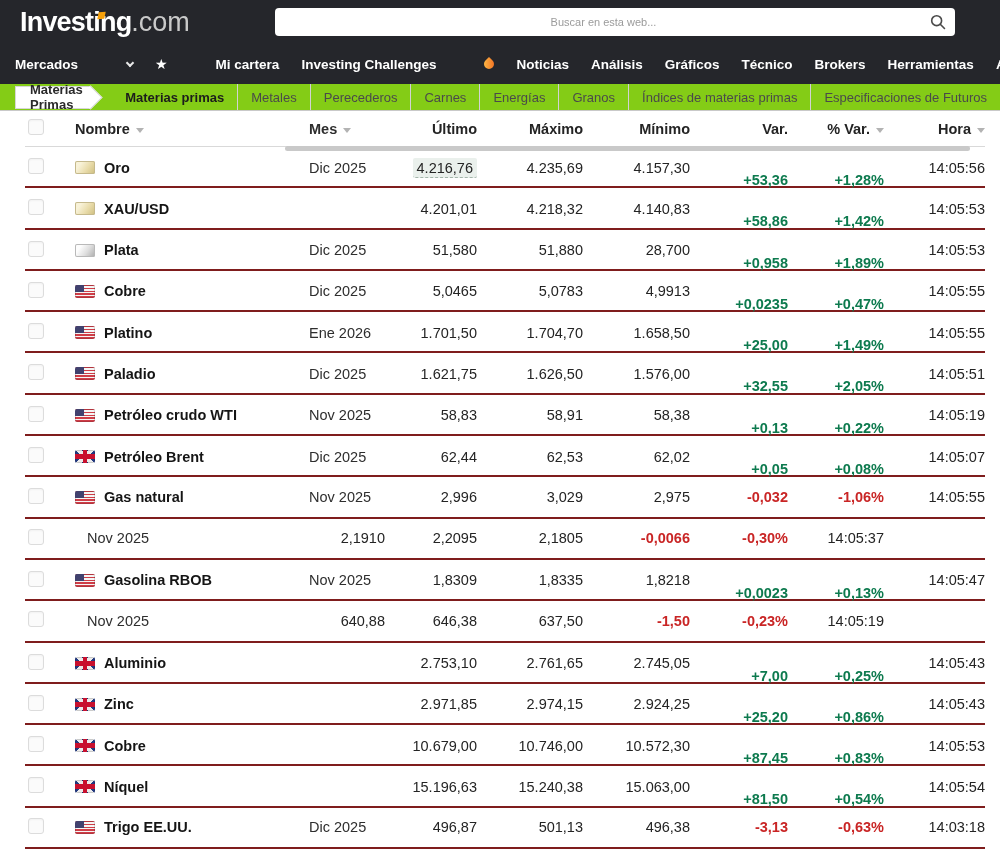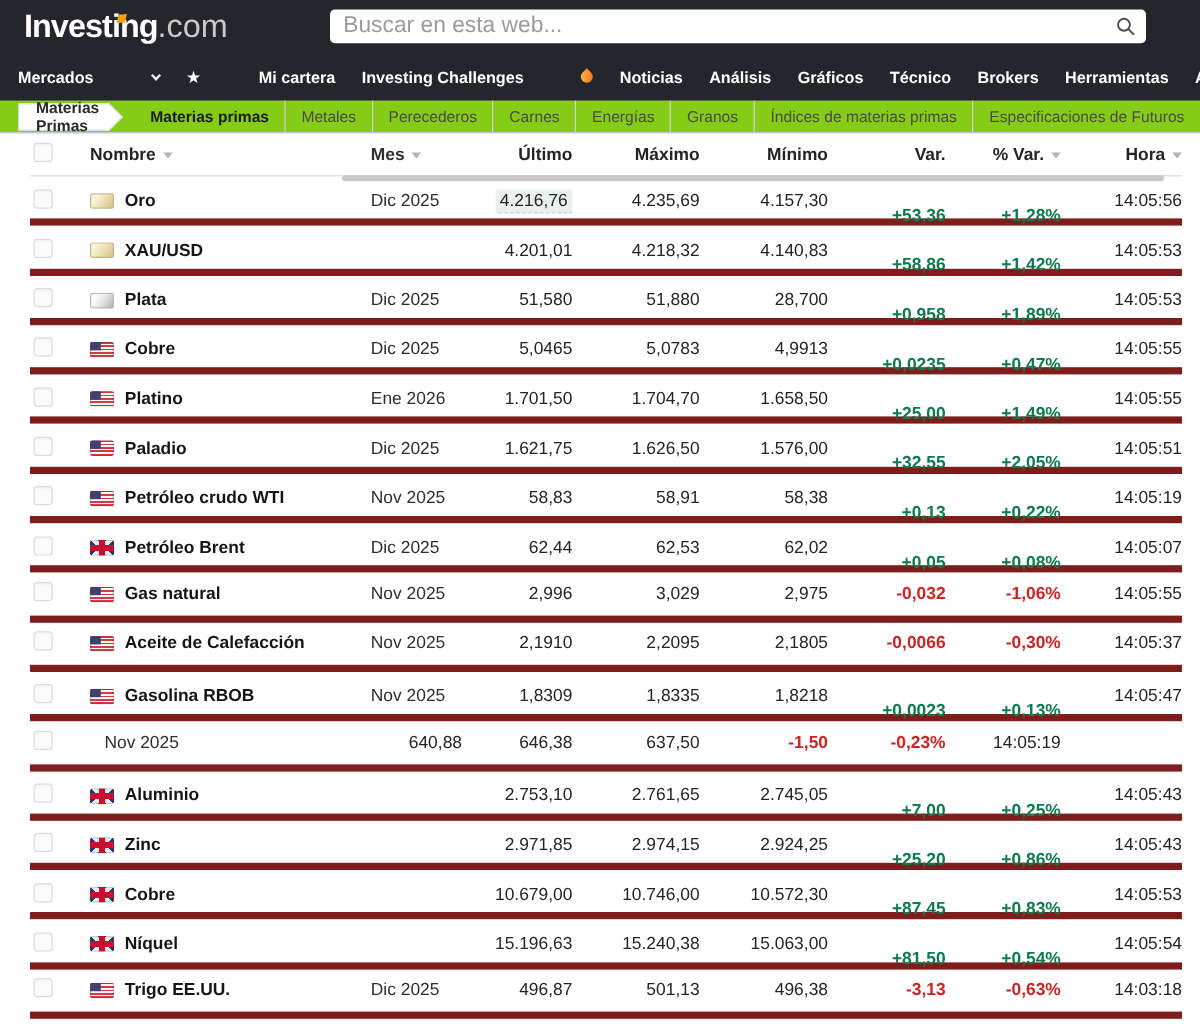--- a/index.html
+++ b/index.html
@@ -12,21 +12,21 @@
     font-family:"Liberation Sans","DejaVu Sans",sans-serif;
     -webkit-font-smoothing:antialiased;
   }
   
   .topbar{background:var(--header_bg);height:84px;position:relative;}
   .row1{height:44px;position:relative;display:flex;align-items:center;padding:4px 12px;}
   .logo{position:relative;color:#fff;font-size:27px;font-weight:700;letter-spacing:-.8px;line-height:1;padding-left:8px;cursor:pointer;}
   .logo .logo-com{color:#c9c9c9;font-weight:400;letter-spacing:0;}
   .logo-dot{position:absolute;top:3px;left:86px;width:7px;height:7px;background:var(--accent);transform:skew(-12deg,-4deg);}
   .search{position:absolute;left:275px;top:8px;width:680px;height:28px;}
-  .search input{width:100%;height:100%;border:none;border-radius:4px;background:#fff;padding:0 34px 0 11px;font-size:19px;color:#333;font-family:inherit;outline:none;}
+  .search input{width:100%;height:100%;border:none;border-radius:4px;background:#fff;padding:0 34px 0 11px;font-size:11px;color:#333;font-family:inherit;outline:none;text-align:center;}
   .search input::placeholder{color:#9b9b9b;}
   .search .mag{position:absolute;right:8px;top:5px;width:18px;height:18px;}
   .row2{height:40px;display:flex;align-items:center;padding:0 4px;}
   .nav-item{display:flex;align-items:center;color:#fff;font-weight:700;font-size:13.5px;padding:0 11px;white-space:nowrap;cursor:pointer;gap:42px;}
   .star-ic{color:#fff;font-size:14px;margin-right:6px;line-height:1;}
   .chev{width:6px;height:6px;border-right:2px solid #e8e8e8;border-bottom:2px solid #e8e8e8;transform:rotate(45deg);margin:-3px 0 0 7px;}
   .flame{width:10px;height:10px;background:linear-gradient(135deg,#ffc24a,#f1681f);border-radius:50% 0 50% 50%;transform:rotate(-45deg);margin-left:6px;}
   
   .subnav{height:27px;background:#84cc16;border-bottom:1px solid #c9c9c9;display:flex;align-items:stretch;padding-left:15px;position:relative;}
   .crumb-tab{position:relative;z-index:2;align-self:center;height:23px;background:#fff;border:1px solid #d7d7d7;border-right:none;display:flex;align-items:center;padding:0 4px 0 14px;font-size:13px;font-weight:700;color:#2a2a2a;margin-right:22px;cursor:pointer;}
@@ -36,21 +36,21 @@
   .subnav-item{display:flex;align-items:center;padding:0 13px;font-size:13px;color:#4a4a4a;border-left:1px solid #d2d2d2;white-space:nowrap;cursor:pointer;}
   .subnav-item:first-child{border-left:none;}
   .subnav-item.active{font-weight:700;color:#1c1c1c;}
   
   .twrap{position:relative;padding:0 15px 0 25px;}
   .grid{display:grid;grid-template-columns:50px 222px 88px 92px 106px 107px 98px 96px 1fr;align-items:center;}
   .thead{height:36px;border-bottom:1px solid #d9d9d9;}
   .th{font-size:13px;font-weight:700;color:#3a3a3a;}
   .sort-arrow{display:inline-block;margin-left:6px;width:0;height:0;border-left:4px solid transparent;border-right:4px solid transparent;border-top:5px solid #b3b3b3;vertical-align:1px;}
   .scroll-thumb{position:absolute;left:285px;top:35px;width:685px;height:5px;background:#c9c9c9;border-radius:3px;cursor:pointer;}
-  .trow{height:41.3px;border-bottom:6px solid #7f1d1d;cursor:pointer;}
+  .trow{height:41.3px;border-bottom:2px solid #7f1d1d;cursor:pointer;}
   .c{font-size:14.5px;color:#242424;}
   .c-check{padding-left:3px;}
   .checkbox{display:inline-block;width:16px;height:16px;border:1px solid #dcdcdc;border-radius:3px;background:#fbfbfb;box-shadow:inset 0 1px 2px rgba(0,0,0,.04);cursor:pointer;}
   .c-name{display:flex;align-items:center;min-width:0;}
   .iname{font-weight:700;color:#151515;white-space:nowrap;}
   .c-mes{padding-left:12px;color:#2e2e2e;}
   .c-num{text-align:right;}
   .c-hora{text-align:right;}
   .chg{font-weight:700;}
   .up{color:var(--up);margin-top:25px;}
@@ -289,24 +289,20 @@
         <div class="c c-mes"><span>Nov 2025</span></div>
         <div class="c c-num"><span>2,996</span></div>
         <div class="c c-num"><span>3,029</span></div>
         <div class="c c-num"><span>2,975</span></div>
         <div class="c c-num chg down"><span>-0,032</span></div>
         <div class="c c-num chg down"><span>-1,06%</span></div>
         <div class="c c-hora"><span>14:05:55</span></div>
       </div>
       <div class="trow grid">
         <div class="c c-check"><span class="checkbox"></span></div>
-        <div class="c c-name">
-          <span class="flag f-us"></span>
-          <span class="iname">Aceite de Calefacción</span>
-        </div>
         <div class="c c-mes"><span>Nov 2025</span></div>
         <div class="c c-num"><span>2,1910</span></div>
         <div class="c c-num"><span>2,2095</span></div>
         <div class="c c-num"><span>2,1805</span></div>
         <div class="c c-num chg down"><span>-0,0066</span></div>
         <div class="c c-num chg down"><span>-0,30%</span></div>
         <div class="c c-hora"><span>14:05:37</span></div>
       </div>
       <div class="trow grid">
         <div class="c c-check"><span class="checkbox"></span></div>

